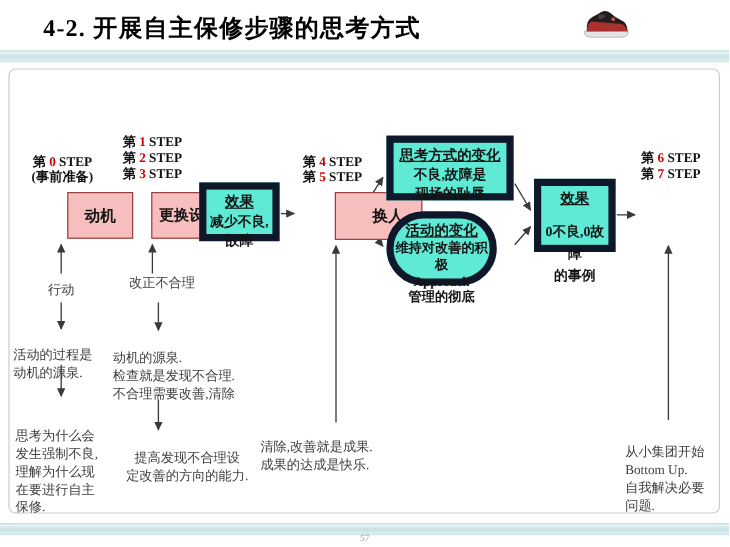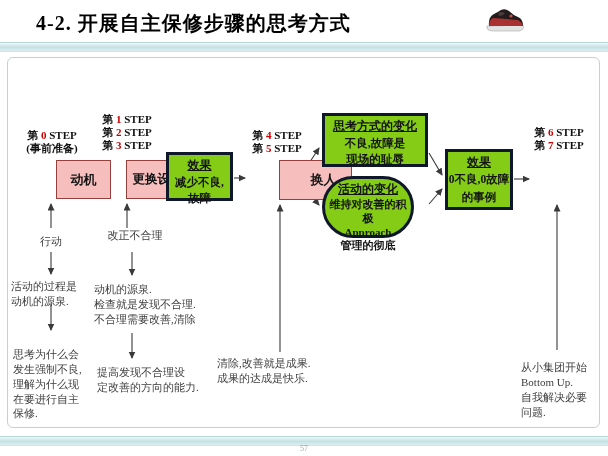--- a/index.html
+++ b/index.html
@@ -21,30 +21,30 @@
   .page-num{position:absolute;left:0;top:444px;width:100%;text-align:center;
     font-size:8px;color:#9aa4a6;}
   .arrows{position:absolute;left:0;top:0;width:608px;height:456px;pointer-events:none;}
 
   .pinkbox{
     position:absolute;display:flex;align-items:center;justify-content:center;
     border:1px solid #96403d;text-align:center;font-weight:bold;font-size:13px;
     line-height:1.2;white-space:pre-line;color:#141414;margin-left:31px;
   }
   .whitebox{
-    position:absolute;background:#84cc16;border:3px solid #0f172a;text-align:center;
+    position:absolute;background:#5eead4;border:6px solid #0f172a;text-align:center;
     font-weight:bold;color:#141414;box-sizing:border-box;
   }
   .wb-title{font-size:12px;text-decoration:underline;margin-top:2px;}
   .wb-body{font-size:11.5px;white-space:pre-line;line-height:1.4;}
-  .whitebox.tall .wb-body{line-height:1.55;}
+  .whitebox.tall .wb-body{line-height:1.55;margin-top:12px;}
   .steplabel{position:absolute;text-align:center;font-weight:bold;font-size:11px;
     line-height:1.2;color:#111;}
   .steplabel .num{color:#cc0000;}
-  .note{position:absolute;font-size:11px;color:#3e3e3e;line-height:1.35;white-space:pre-line;}
+  .note{position:absolute;font-size:11px;color:#3e3e3e;line-height:1.35;white-space:pre-line;margin-top:10px;}
   .note-label{position:absolute;font-size:11px;color:#3e3e3e;text-align:center;}
   .shoe{position:absolute;left:484px;top:5px;}
 </style>
 </head>
 <body>
 
 <div class="slide">
 
   <h1 class="title">4-2. 开展自主保修步骤的思考方式</h1>
 
@@ -150,21 +150,21 @@
   <div class="note" style="left:13px;top:347px;width:94px;">思考为什么会
 发生强制不良,
 理解为什么现
 在要进行自主
 保修.</div>
 
   <div class="note-label" style="left:98px;top:218px;width:74px;margin-top:10px;">改正不合理</div>
   <div class="note" style="left:94px;top:282px;width:120px;">动机的源泉.
 检查就是发现不合理.
 不合理需要改善,清除</div>
-  <div class="note" style="left:97px;top:365px;width:118px;">提高发现不合理设
+  <div class="note" style="left:97px;top:365px;width:118px;text-align:center;">提高发现不合理设
 定改善的方向的能力.</div>
 
   <div class="note" style="left:217px;top:356px;width:112px;">清除,改善就是成果.
 成果的达成是快乐.</div>
 
   <div class="note" style="left:521px;top:360px;width:84px;">从小集团开始
 Bottom Up.
 自我解决必要
 问题.</div>
 

